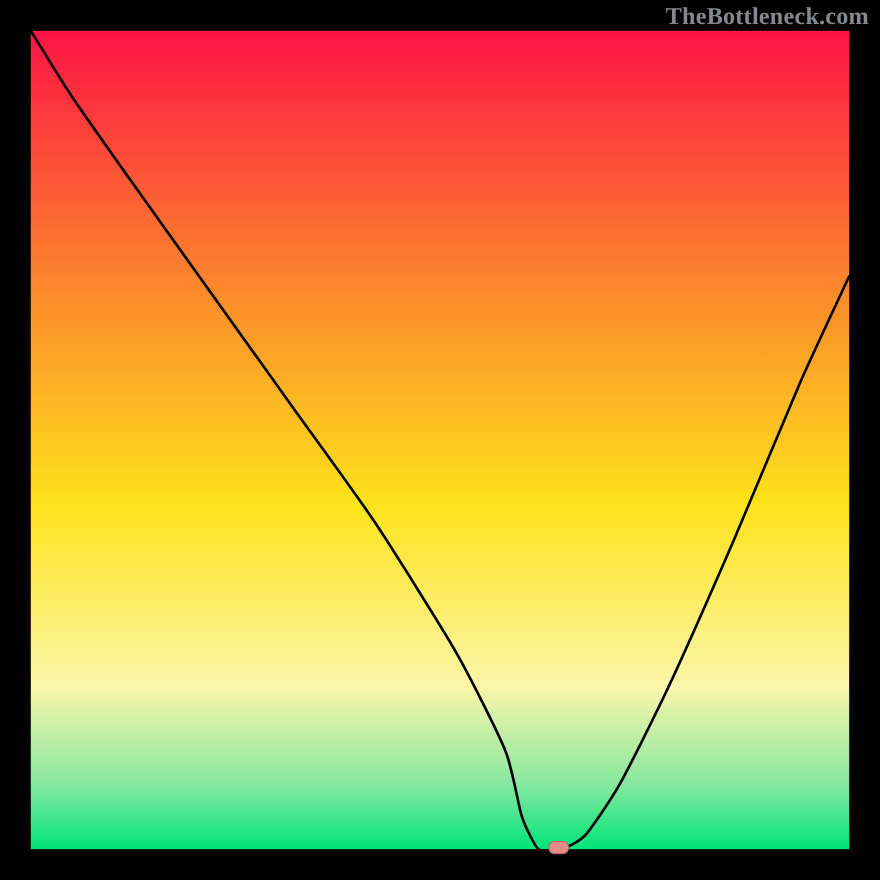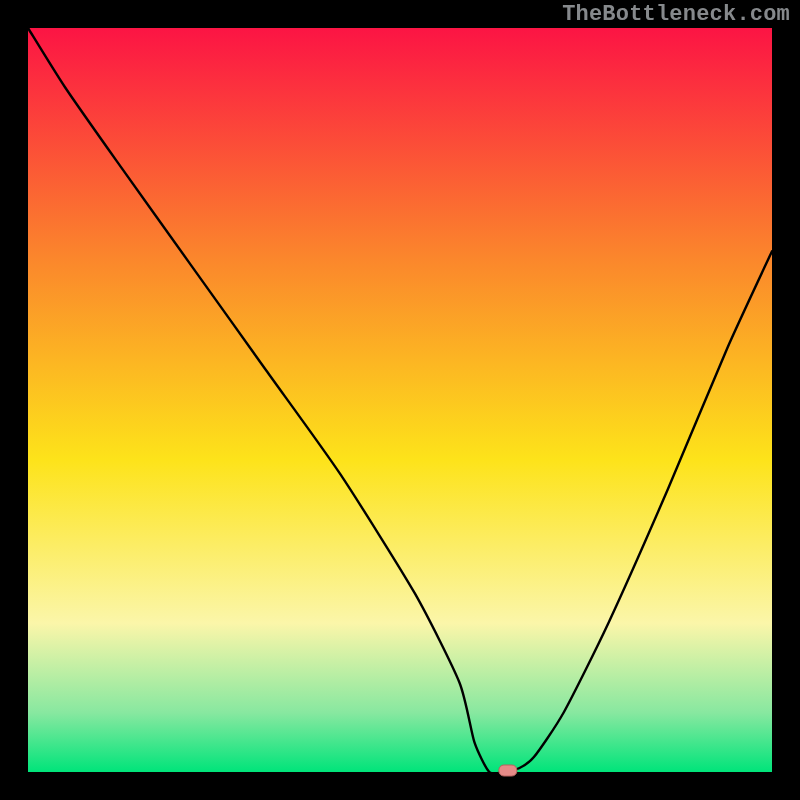--- a/index.html
+++ b/index.html
@@ -17,21 +17,21 @@
   }
   svg.chart {
     position: absolute;
     left: 0;
     top: 0;
   }
   .watermark {
     position: absolute;
     top: 2px;
     right: 10px;
-    font-family: Liberation Mono, monospace;
+    font-family: Liberation Serif, serif;
     font-size: 22px;
     font-weight: 600;
     color: #86898c;
     letter-spacing: 0.2px;
     user-select: none;
   }
 </style>
 </head>
 <body>
 

